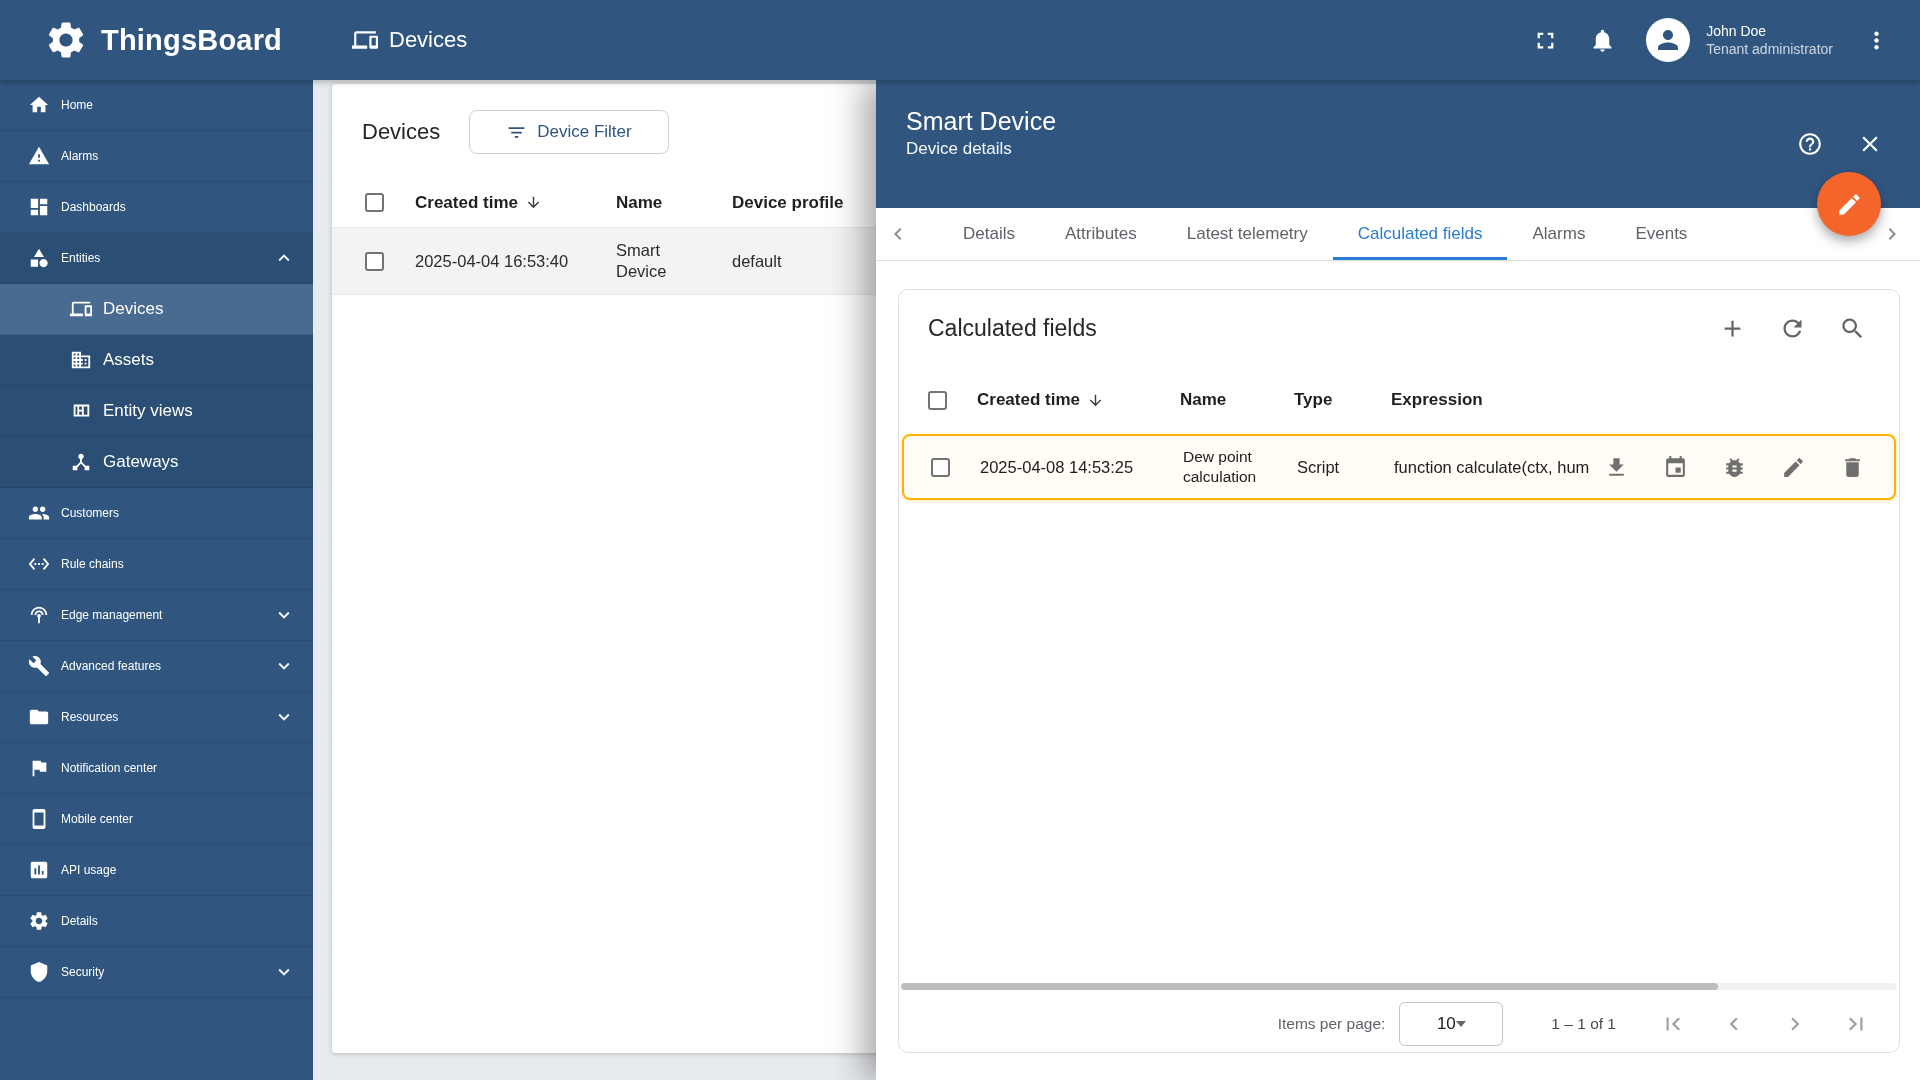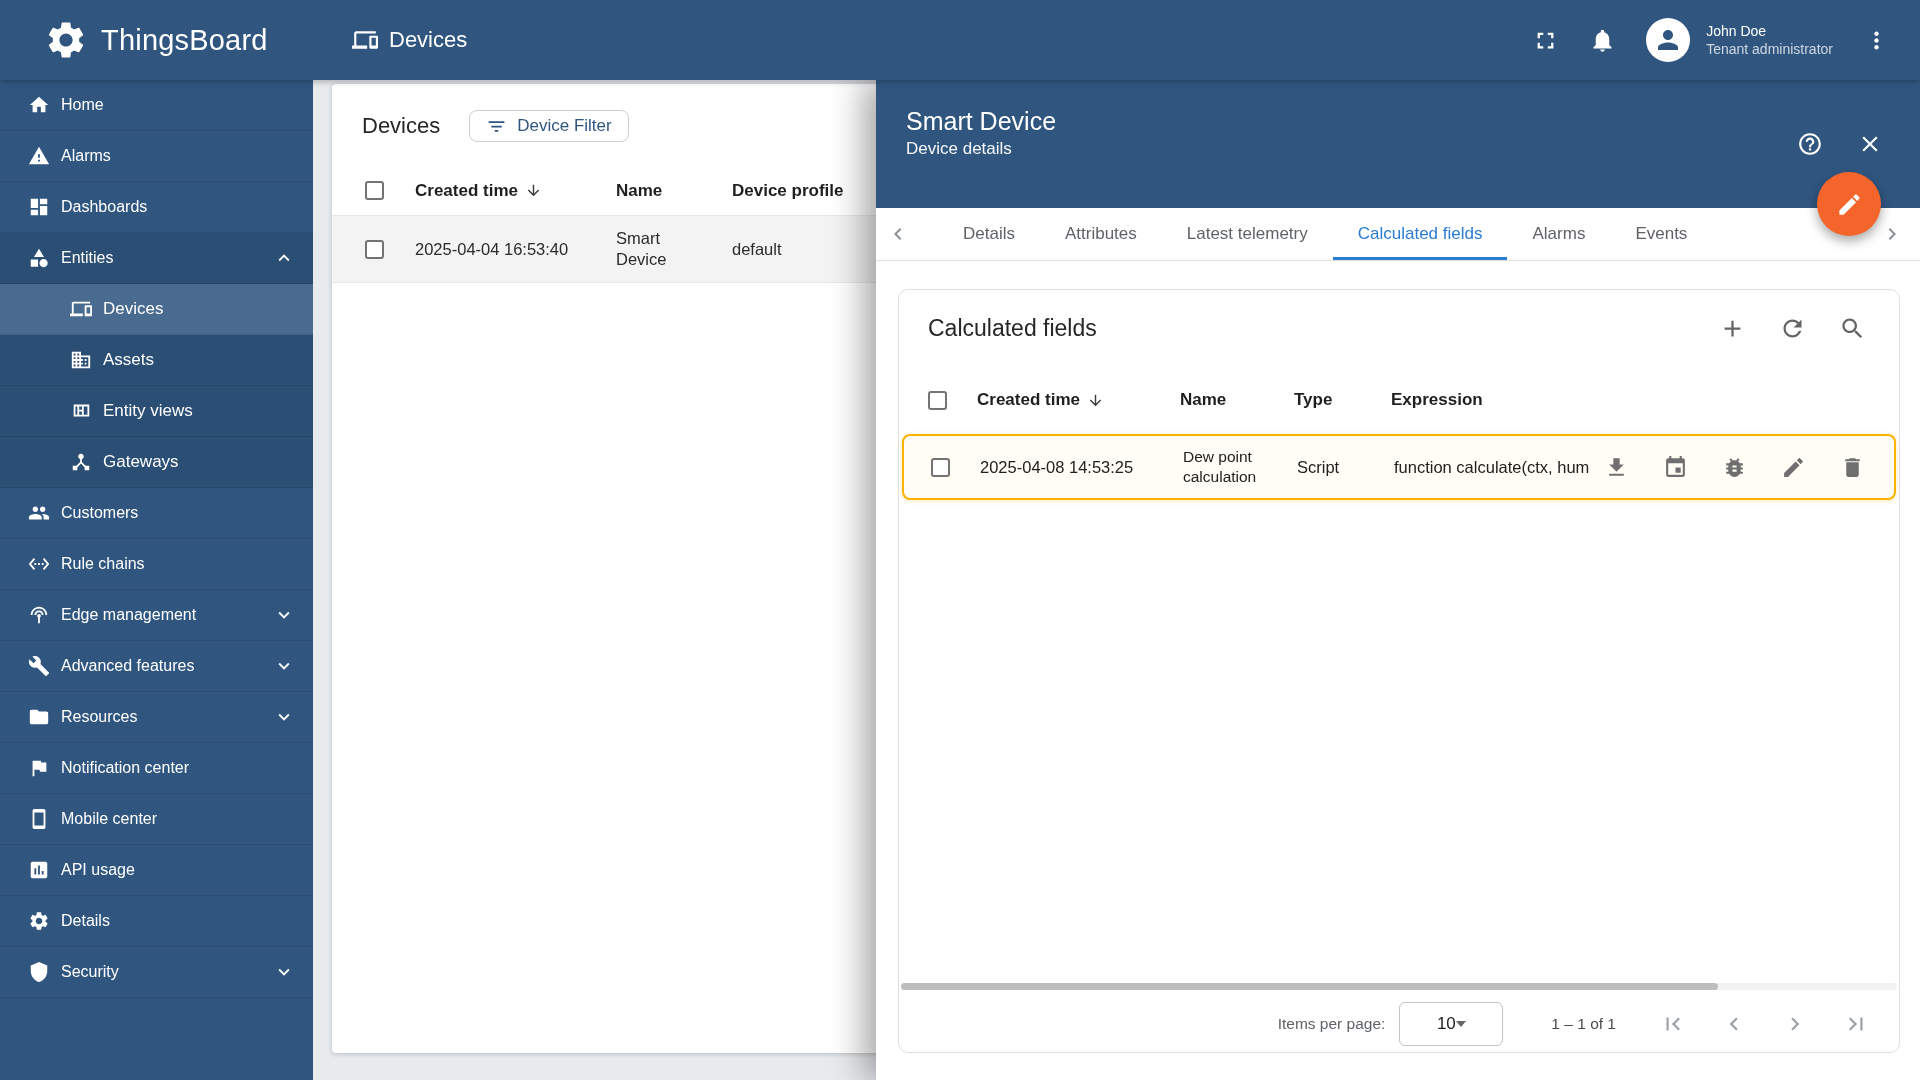--- a/index.html
+++ b/index.html
@@ -9,47 +9,47 @@
   *{margin:0;padding:0;box-sizing:border-box}
   html,body{width:1920px;height:1080px;overflow:hidden;font-family:"Liberation Sans",sans-serif;background:var(--main-bg)}
   .ic{display:inline-flex;width:24px;height:24px;flex:none}
   .ic svg{width:100%;height:100%;fill:currentColor}
   button{font-family:inherit;background:none;border:none;cursor:pointer}
 
   
   .topbar{position:absolute;top:0;left:0;width:1920px;height:80px;background:var(--primary);display:flex;align-items:center;color:#fff;z-index:90;box-shadow:0 2px 6px rgba(0,0,0,.25)}
   .brand{width:313px;display:flex;align-items:center;gap:13px;padding-left:44px;flex:none}
   .brand .ic{width:44px;height:44px}
-  .brand-name{font-size:29px;font-weight:400;letter-spacing:.2px;cursor:pointer}
+  .brand-name{font-size:29px;font-weight:700;letter-spacing:.2px;cursor:pointer}
   .page-crumb{display:flex;align-items:center;gap:11px;font-size:22px;margin-left:39px;font-weight:500}
   .page-crumb .ic{width:26px;height:26px}
   .topbar-right{margin-left:auto;display:flex;align-items:center;gap:30px;padding-right:30px}
   .tb-ic{width:27px;height:27px;cursor:pointer}
   .avatar{width:44px;height:44px;border-radius:50%;background:#fff;display:flex;align-items:center;justify-content:center;color:var(--primary);cursor:pointer}
   .avatar .ic{width:30px;height:30px}
   .user-info{line-height:1.3;margin-left:-14px}
   .user-name{font-size:14px}
   .user-role{font-size:14px;color:rgba(255,255,255,.75)}
 
   
   .sidebar{position:absolute;top:80px;left:0;width:313px;bottom:0;background:var(--primary);overflow:hidden;z-index:40}
-  .nav-item{height:51px;display:flex;align-items:center;gap:11px;padding:0 18px 0 28px;color:#fff;font-size:16px;cursor:pointer;border-bottom:1px solid rgba(0,0,0,.10)}
+  .nav-item{height:51px;display:flex;align-items:center;gap:11px;padding:0 18px 0 28px;color:#fff;font-size:12px;cursor:pointer;border-bottom:1px solid rgba(0,0,0,.10)}
   .nav-item .ic{width:22px;height:22px;color:#fff}
   .nav-item .chev{margin-left:auto;width:22px;height:22px;opacity:.95}
   .nav-group{background:rgba(0,0,0,.09)}
   .nav-sub{padding-left:70px;font-size:17px}
   .nav-active{background:#4A6B90}
   .nav-label{white-space:nowrap}
 
   
   .main{position:absolute;top:80px;left:313px;right:0;bottom:0;background:var(--main-bg)}
   .devices-card{position:absolute;left:19px;top:4px;width:1100px;height:969px;background:#fff;border-radius:4px;box-shadow:0 1px 5px rgba(0,0,0,.2)}
   .dc-header{display:flex;align-items:center;gap:29px;padding:26px 0 18px 30px}
   .dc-title{font-size:22px;font-weight:500;color:#262626}
-  .filter-btn{display:inline-flex;align-items:center;gap:10px;height:32px;padding:0 16px;border:1px solid #cfcfcf;border-radius:8px;color:var(--primary);font-size:17px;font-weight:500;background:#fff}
+  .filter-btn{display:inline-flex;align-items:center;gap:10px;height:44px;padding:0 36px;border:1px solid #cfcfcf;border-radius:8px;color:var(--primary);font-size:17px;font-weight:500;background:#fff}
   .filter-btn .ic{width:21px;height:21px}
   .dc-table-head,.dc-row{display:grid;grid-template-columns:50px 201px 116px 1fr;align-items:center;padding-left:33px;padding-right:14px}
   .dc-table-head{height:50px;border-bottom:1px solid #e8e8e8;margin-top:6px}
   .th{font-size:17px;font-weight:700;color:#1f1f1f;display:inline-flex;align-items:center;cursor:pointer}
   .sort{width:17px;height:17px;margin-left:7px;color:#3c3c3c}
   .dc-row{height:67px;background:#f3f3f3;border-bottom:1px solid #e8e8e8;font-size:16.5px;color:#2b2b2b;cursor:pointer}
   .td{padding-right:22px}
   .td-wrap{line-height:1.3}
   .cb{width:19px;height:19px;border:2px solid #737373;border-radius:3px;background:#fff;display:inline-block;cursor:pointer}
 

